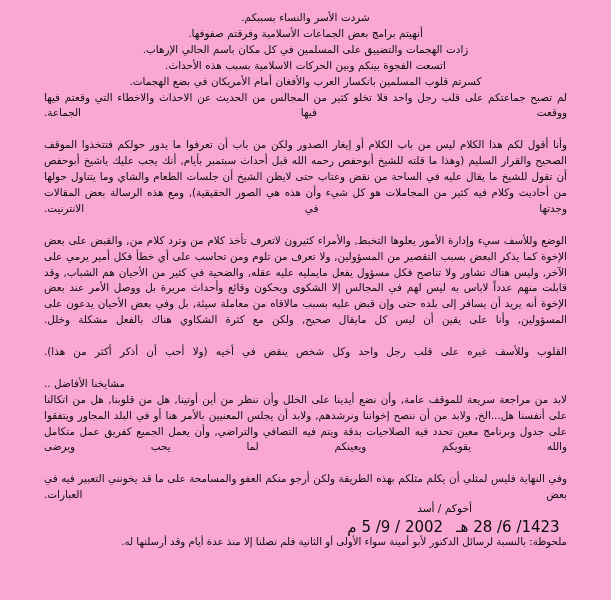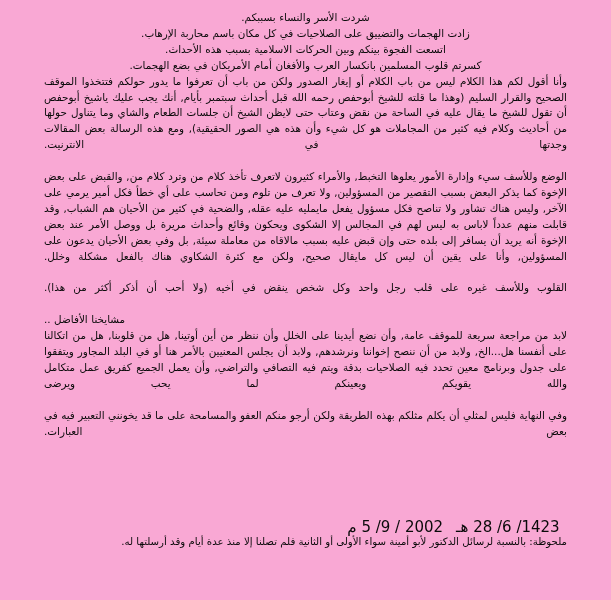--- a/index.html
+++ b/index.html
@@ -130,42 +130,47 @@
 </style>
 </head>
 <body>
 
 <div class="page">
 
   <div class="doc-body">
 
     <div class="stanza">
       <div class="line">شردت الأسر والنساء بسببكم.</div>
-      <div class="line">زادت الهجمات والتضييق على الصلاحيات في كل مكان باسم محاربة الإرهاب.</div>
+      <div class="line">أنهيتم برامج بعض الجماعات الأسلامية وفرقتم صفوفها.</div>
+      <div class="line">زادت الهجمات والتضييق على المسلمين في كل مكان باسم الحالي الإرهاب.</div>
       <div class="line">اتسعت الفجوة بينكم وبين الحركات الاسلامية بسبب هذه الأحداث.</div>
       <div class="line">كسرتم قلوب المسلمين بانكسار العرب والأفغان أمام الأمريكان في بضع الهجمات.</div>
     </div>
 
+    <p class="para justify">لم تصبح جماعتكم على قلب رجل واحد فلا تخلو كثير من المجالس من الحديث عن الاحداث والاخطاء التي وقعتم فيها ووقعت فيها الجماعة.</p>
 
     <p class="para justify">وأنا أقول لكم هذا الكلام ليس من باب الكلام أو إيغار الصدور ولكن من باب أن تعرفوا ما يدور حولكم فتتخذوا الموقف الصحيح والقرار السليم (وهذا ما قلته للشيخ أبوحفص رحمه الله قبل أحداث سبتمبر بأيام, أنك يجب عليك ياشيخ أبوحفص أن تقول للشيخ ما يقال عليه في الساحة من نقض وعتاب حتى لايظن الشيخ أن جلسات الطعام والشاي وما يتناول حولها من أحاديث وكلام فيه كثير من المجاملات هو كل شيء وأن هذه هي الصور الحقيقية), ومع هذه الرسالة بعض المقالات وجدتها في الانترنيت.</p>
 
 
     <p class="para justify">الوضع وللأسف سيء وإدارة الأمور يعلوها التخبط, والأمراء كثيرون لاتعرف تأخذ كلام من وترد كلام من, والقبض على بعض الإخوة كما يذكر البعض بسبب التقصير من المسؤولين, ولا تعرف من تلوم ومن تحاسب على أي خطأ فكل أمير يرمي على الآخر, وليس هناك تشاور ولا تناصح فكل مسؤول يفعل مايمليه عليه عقله, والضحية في كثير من الأحيان هم الشباب, وقد قابلت منهم عدداً لاباس به ليس لهم في المجالس إلا الشكوى ويحكون وقائع وأحداث مريرة بل ووصل الأمر عند بعض الإخوة أنه يريد أن يسافر إلى بلده حتى وإن قبض عليه بسبب مالاقاه من معاملة سيئة, بل وفي بعض الأحيان يدعون على المسؤولين, وأنا على يقين أن ليس كل مايقال صحيح, ولكن مع كثرة الشكاوي هناك بالفعل مشكلة وخلل.</p>
 
     <p class="para justify">القلوب وللأسف غيره على قلب رجل واحد وكل شخص ينقض في أخيه (ولا أحب أن أذكر أكثر من هذا).</p>
 
 
     <div class="line line-center">مشايخنا الأفاضل ..</div>
 
     <p class="para justify">لابد من مراجعة سريعة للموقف عامة, وأن نضع أيدينا على الخلل وأن ننظر من أين أوتينا,  هل من قلوبنا, هل من اتكالنا على أنفسنا هل...الخ, ولابد من أن ننصح إخواننا ونرشدهم, ولابد أن يجلس المعنيين بالأمر هنا أو في البلد المجاور ويتفقوا على جدول وبرنامج معين تحدد فيه الصلاحيات بدقة ويتم فيه التصافي والتراضي, وأن يعمل الجميع كفريق عمل متكامل والله يقويكم ويعينكم لما يحب ويرضى</p>
 
     <p class="para justify">وفي النهاية فليس لمثلي أن يكلم مثلكم بهذه الطريقة ولكن أرجو منكم العفو والمسامحة على ما قد يخونني التعبير فيه في بعض العبارات.</p>
 
   </div>
 
+  <div class="signature">
+    <span class="signature-inner">أخوكم / أسد</span>
+  </div>
 
   <div class="date-line">
     <span class="date-inner"><span class="date-hij">28 /6 /1423</span>&nbsp;<span>هـ</span><span class="date-gap"></span><span class="date-greg">5  /9 / 2002</span>&nbsp;<span>م</span></span>
   </div>
 
   <div class="note">ملحوظة: بالنسبة لرسائل الدكتور لأبو أمينة سواء الأولى أو الثانية فلم تصلنا إلا منذ عدة أيام وقد أرسلتها له.</div>
 
 </div>
 
 </body></html>

